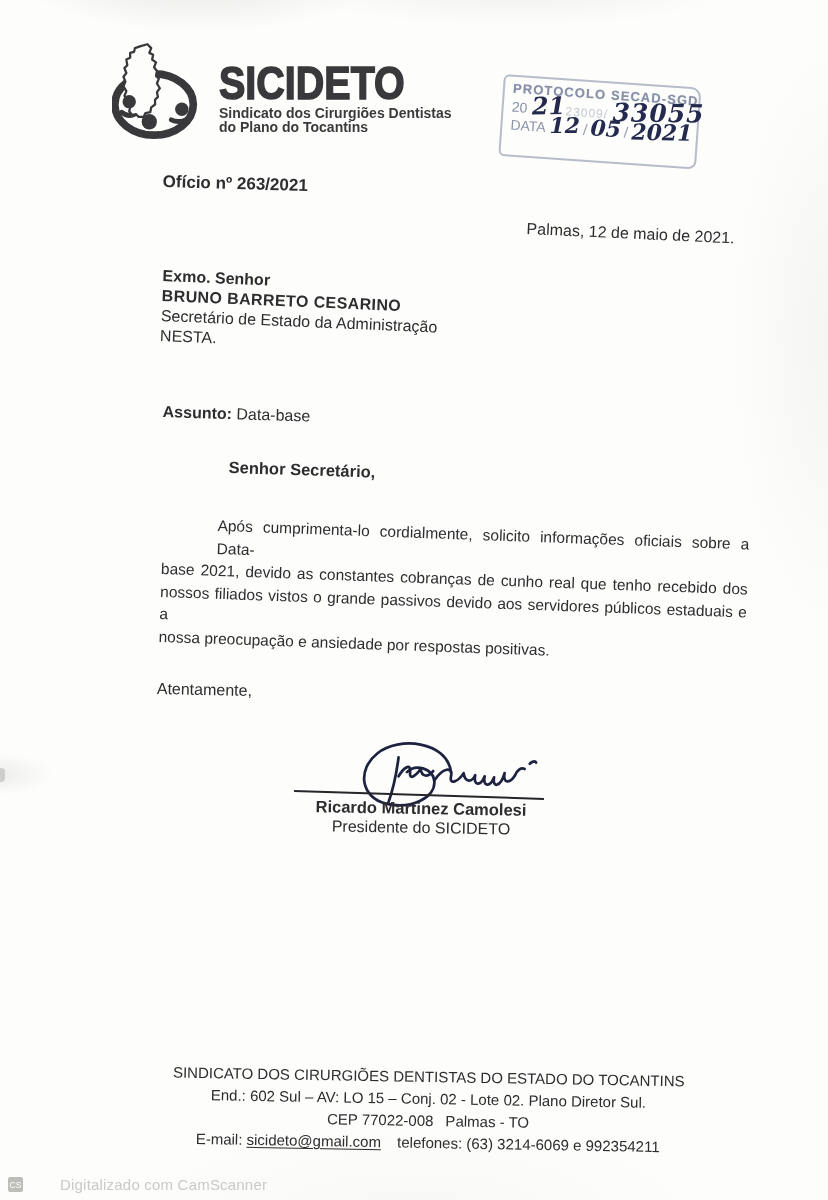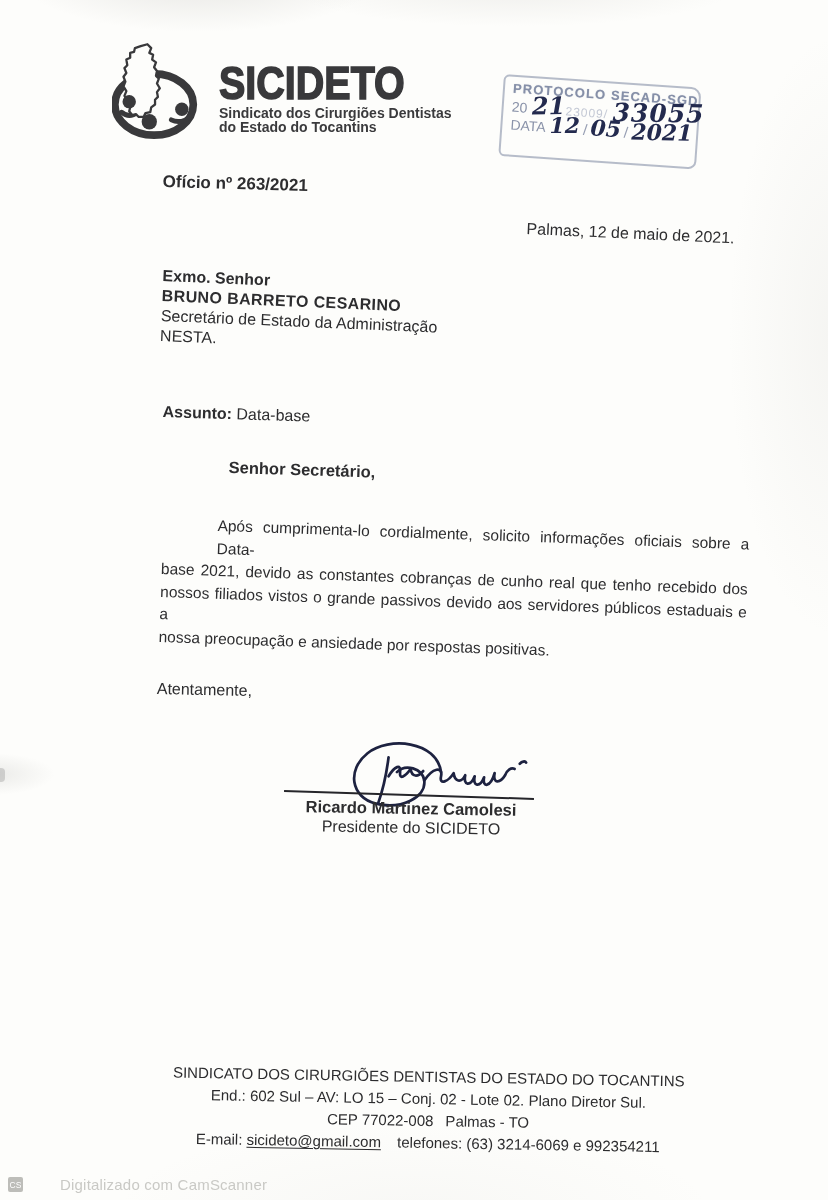--- a/index.html
+++ b/index.html
@@ -68,21 +68,21 @@
   .salutation { position: absolute; left: 229px; top: 458px; font-size: 16.5px; font-weight: 700; transform: rotate(1.8deg); transform-origin: left top; }
 
   .body-block { position: absolute; left: 163px; top: 513px; width: 587px; font-size: 15.5px; line-height: 22.5px; transform: rotate(2deg); transform-origin: left top; }
   .body-line { text-align: justify; text-align-last: justify; }
   .body-line.first { padding-left: 55px; }
   .body-line.last { text-align-last: left; }
 
   .closing { position: absolute; left: 157px; top: 680px; font-size: 16px; transform: rotate(1.2deg); transform-origin: left top; }
 
   
-  .signature { position: absolute; left: 280px; top: 712px; width: 262px; height: 130px; }
+  .signature { position: absolute; left: 290px; top: 712px; width: 262px; height: 130px; }
   .sig-scribble { position: absolute; left: 60px; top: 16px; width: 200px; height: 84px; }
   .sig-line { position: absolute; left: 4px; top: 82px; width: 250px; border-top: 2px solid #26262a; transform: rotate(1.8deg); }
   .sig-name { position: absolute; left: -10px; top: 87px; width: 282px; text-align: center; font-weight: 700; font-size: 16.5px; transform: rotate(1deg); }
   .sig-title { position: absolute; left: -10px; top: 107px; width: 282px; text-align: center; font-size: 16px; transform: rotate(1deg); }
 
   
   .letter-footer { position: absolute; left: 44px; top: 1066px; width: 770px; text-align: center; font-size: 15px; line-height: 22px; transform: rotate(1deg); transform-origin: center top; color: #2c2c2e; }
   .footer-gap { display: inline-block; width: 12px; }
   .footer-email { text-decoration: underline; text-underline-offset: 2px; }
 
@@ -104,21 +104,21 @@
       <path d="M10,72 Q18,79 27,72" fill="none" stroke="#39393b" stroke-width="5" stroke-linecap="round"></path>
       <path d="M62,80 Q72,85 83,76" fill="none" stroke="#39393b" stroke-width="5" stroke-linecap="round"></path>
       <path d="M30,3 l7,-2 4,4 -2,5 4,2 -1,5 4,3 -2,5 3,4 -1,5 3,3 -2,5 3,5 -3,4 1,5 -3,3 0,5 -4,3 -1,5 -5,1 -2,4 -5,0 -3,-3 -4,1 -3,-4 1,-4 -4,-3 1,-5 -3,-4 2,-5 -3,-5 2,-5 -2,-5 3,-4 -2,-5 3,-3 -1,-6 4,-2 0,-5 4,-1 1,-4 z" fill="#fdfdfb" stroke="#39393b" stroke-width="2.4" stroke-linejoin="round"></path>
       <circle cx="18" cy="61" r="7" fill="#39393b"></circle>
       <circle cx="39" cy="82" r="8" fill="#39393b"></circle>
       <circle cx="73" cy="69" r="7" fill="#39393b"></circle>
     </svg>
     <div class="logo-textcol">
       <div class="acronym">SICIDETO</div>
       <div class="tagline">Sindicato dos Cirurgiões Dentistas</div>
-      <div class="tagline">do Estado do Tocantins</div>
+      <div class="tagline">do Plano do Tocantins</div>
     </div>
   </div>
 
   <div class="stamp">
     <div class="stamp-title">PROTOCOLO SECAD-SGD</div>
     <div class="stamp-row">
       <span class="stamp-printed">20</span>
       <span class="hand hand-year">21</span>
       <span class="stamp-faded">23009/</span>
       <span class="hand hand-num">33055</span>

